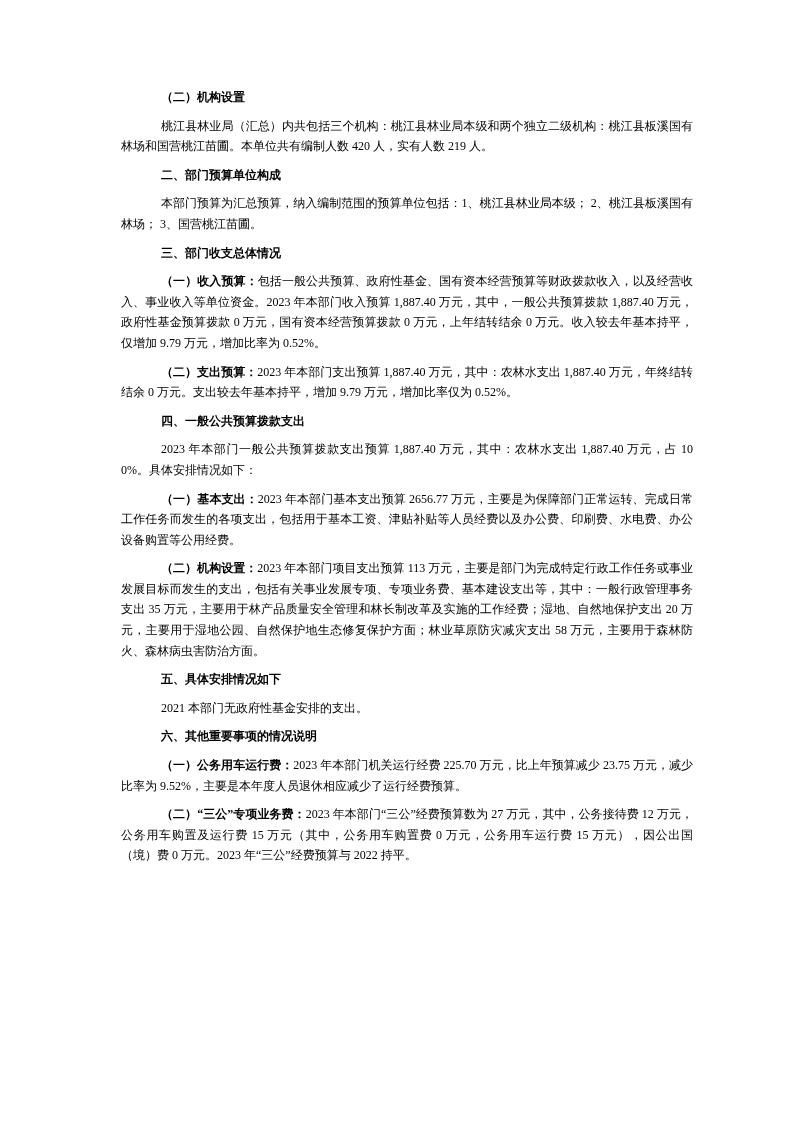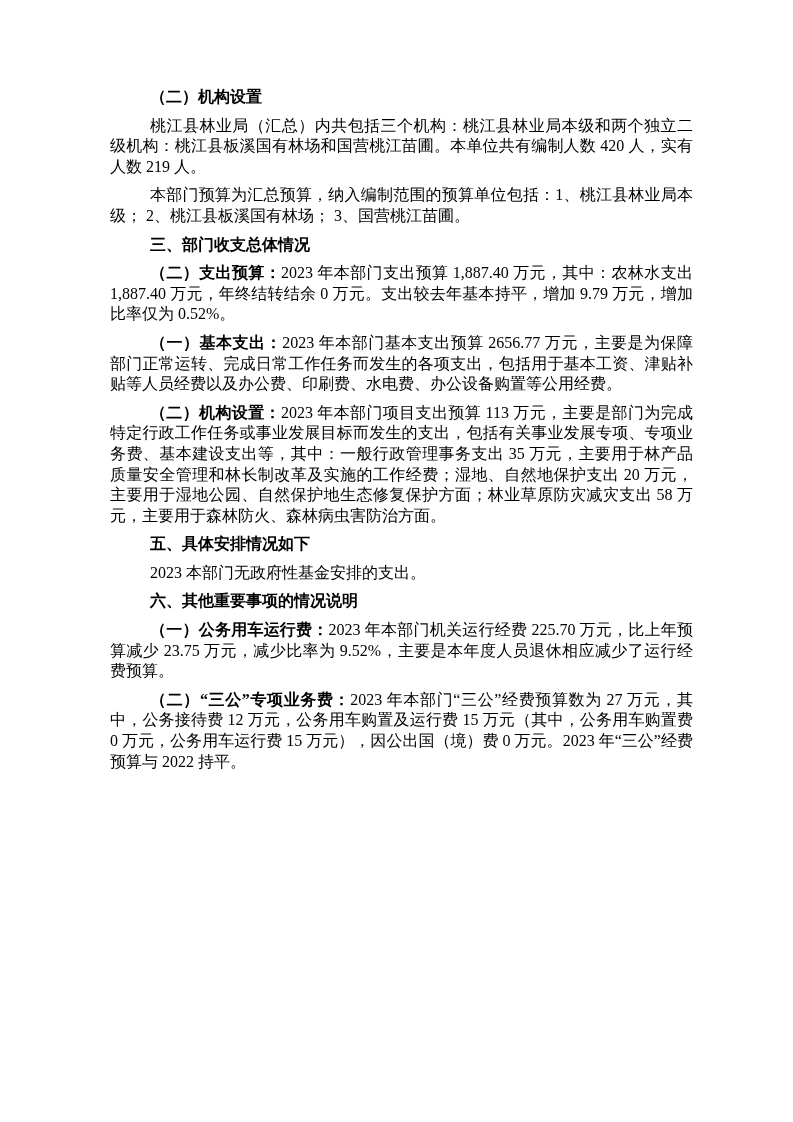--- a/index.html
+++ b/index.html
@@ -15,60 +15,64 @@
     color: #000000;
     overflow: hidden;
   }
   .doc {
     position: absolute;
     left: 105px;
     top: 87px;
     width: 588px;
   }
   .para, .heading {
-    font-size: 16px;
+    font-size: 12px;
     line-height: 20.6px;
     text-align: justify;
     text-indent: 40px;
-    margin: 0 0 8px 5px;
+    margin: 0 0 8px 16px;
     word-break: break-all;
   }
   .heading {
     font-weight: bold;
   }
   .lead {
     font-weight: bold;
   }
 </style>
 </head>
 <body>
 
 <div class="doc">
 
   <p class="heading">（二）机构设置</p>
 
   <p class="para">桃江县林业局（汇总）内共包括三个机构：桃江县林业局本级和两个独立二级机构：桃江县板溪国有林场和国营桃江苗圃。本单位共有编制人数 420 人，实有人数 219 人。</p>
 
+  <p class="heading">二、部门预算单位构成</p>
 
   <p class="para">本部门预算为汇总预算，纳入编制范围的预算单位包括：1、桃江县林业局本级； 2、桃江县板溪国有林场； 3、国营桃江苗圃。</p>
 
   <p class="heading">三、部门收支总体情况</p>
 
+  <p class="para"><span class="lead">（一）收入预算：</span><span>包括一般公共预算、政府性基金、国有资本经营预算等财政拨款收入，以及经营收入、事业收入等单位资金。2023 年本部门收入预算 1,887.40 万元，其中，一般公共预算拨款 1,887.40 万元，政府性基金预算拨款 0 万元，国有资本经营预算拨款 0 万元，上年结转结余 0 万元。收入较去年基本持平，仅增加 9.79 万元，增加比率为 0.52%。</span></p>
 
   <p class="para"><span class="lead">（二）支出预算：</span><span>2023 年本部门支出预算 1,887.40 万元，其中：农林水支出 1,887.40 万元，年终结转结余 0 万元。支出较去年基本持平，增加 9.79 万元，增加比率仅为 0.52%。</span></p>
 
+  <p class="heading">四、一般公共预算拨款支出</p>
 
+  <p class="para">2023 年本部门一般公共预算拨款支出预算 1,887.40 万元，其中：农林水支出 1,887.40 万元，占 100%。具体安排情况如下：</p>
 
   <p class="para"><span class="lead">（一）基本支出：</span><span>2023 年本部门基本支出预算 2656.77 万元，主要是为保障部门正常运转、完成日常工作任务而发生的各项支出，包括用于基本工资、津贴补贴等人员经费以及办公费、印刷费、水电费、办公设备购置等公用经费。</span></p>
 
   <p class="para"><span class="lead">（二）机构设置：</span><span>2023 年本部门项目支出预算 113 万元，主要是部门为完成特定行政工作任务或事业发展目标而发生的支出，包括有关事业发展专项、专项业务费、基本建设支出等，其中：一般行政管理事务支出 35 万元，主要用于林产品质量安全管理和林长制改革及实施的工作经费；湿地、自然地保护支出 20 万元，主要用于湿地公园、自然保护地生态修复保护方面；林业草原防灾减灾支出 58 万元，主要用于森林防火、森林病虫害防治方面。</span></p>
 
   <p class="heading">五、具体安排情况如下</p>
 
-  <p class="para">2023 本部门无政府性基金安排的支出。</p>
+  <p class="para">2021 本部门无政府性基金安排的支出。</p>
 
   <p class="heading">六、其他重要事项的情况说明</p>
 
   <p class="para"><span class="lead">（一）公务用车运行费：</span><span>2023 年本部门机关运行经费 225.70 万元，比上年预算减少 23.75 万元，减少比率为 9.52%，主要是本年度人员退休相应减少了运行经费预算。</span></p>
 
   <p class="para"><span class="lead">（二）“三公”专项业务费：</span><span>2023 年本部门“三公”经费预算数为 27 万元，其中，公务接待费 12 万元，公务用车购置及运行费 15 万元（其中，公务用车购置费 0 万元，公务用车运行费 15 万元），因公出国（境）费 0 万元。2023 年“三公”经费预算与 2022 持平。</span></p>
 
 </div>
 
 </body></html>

